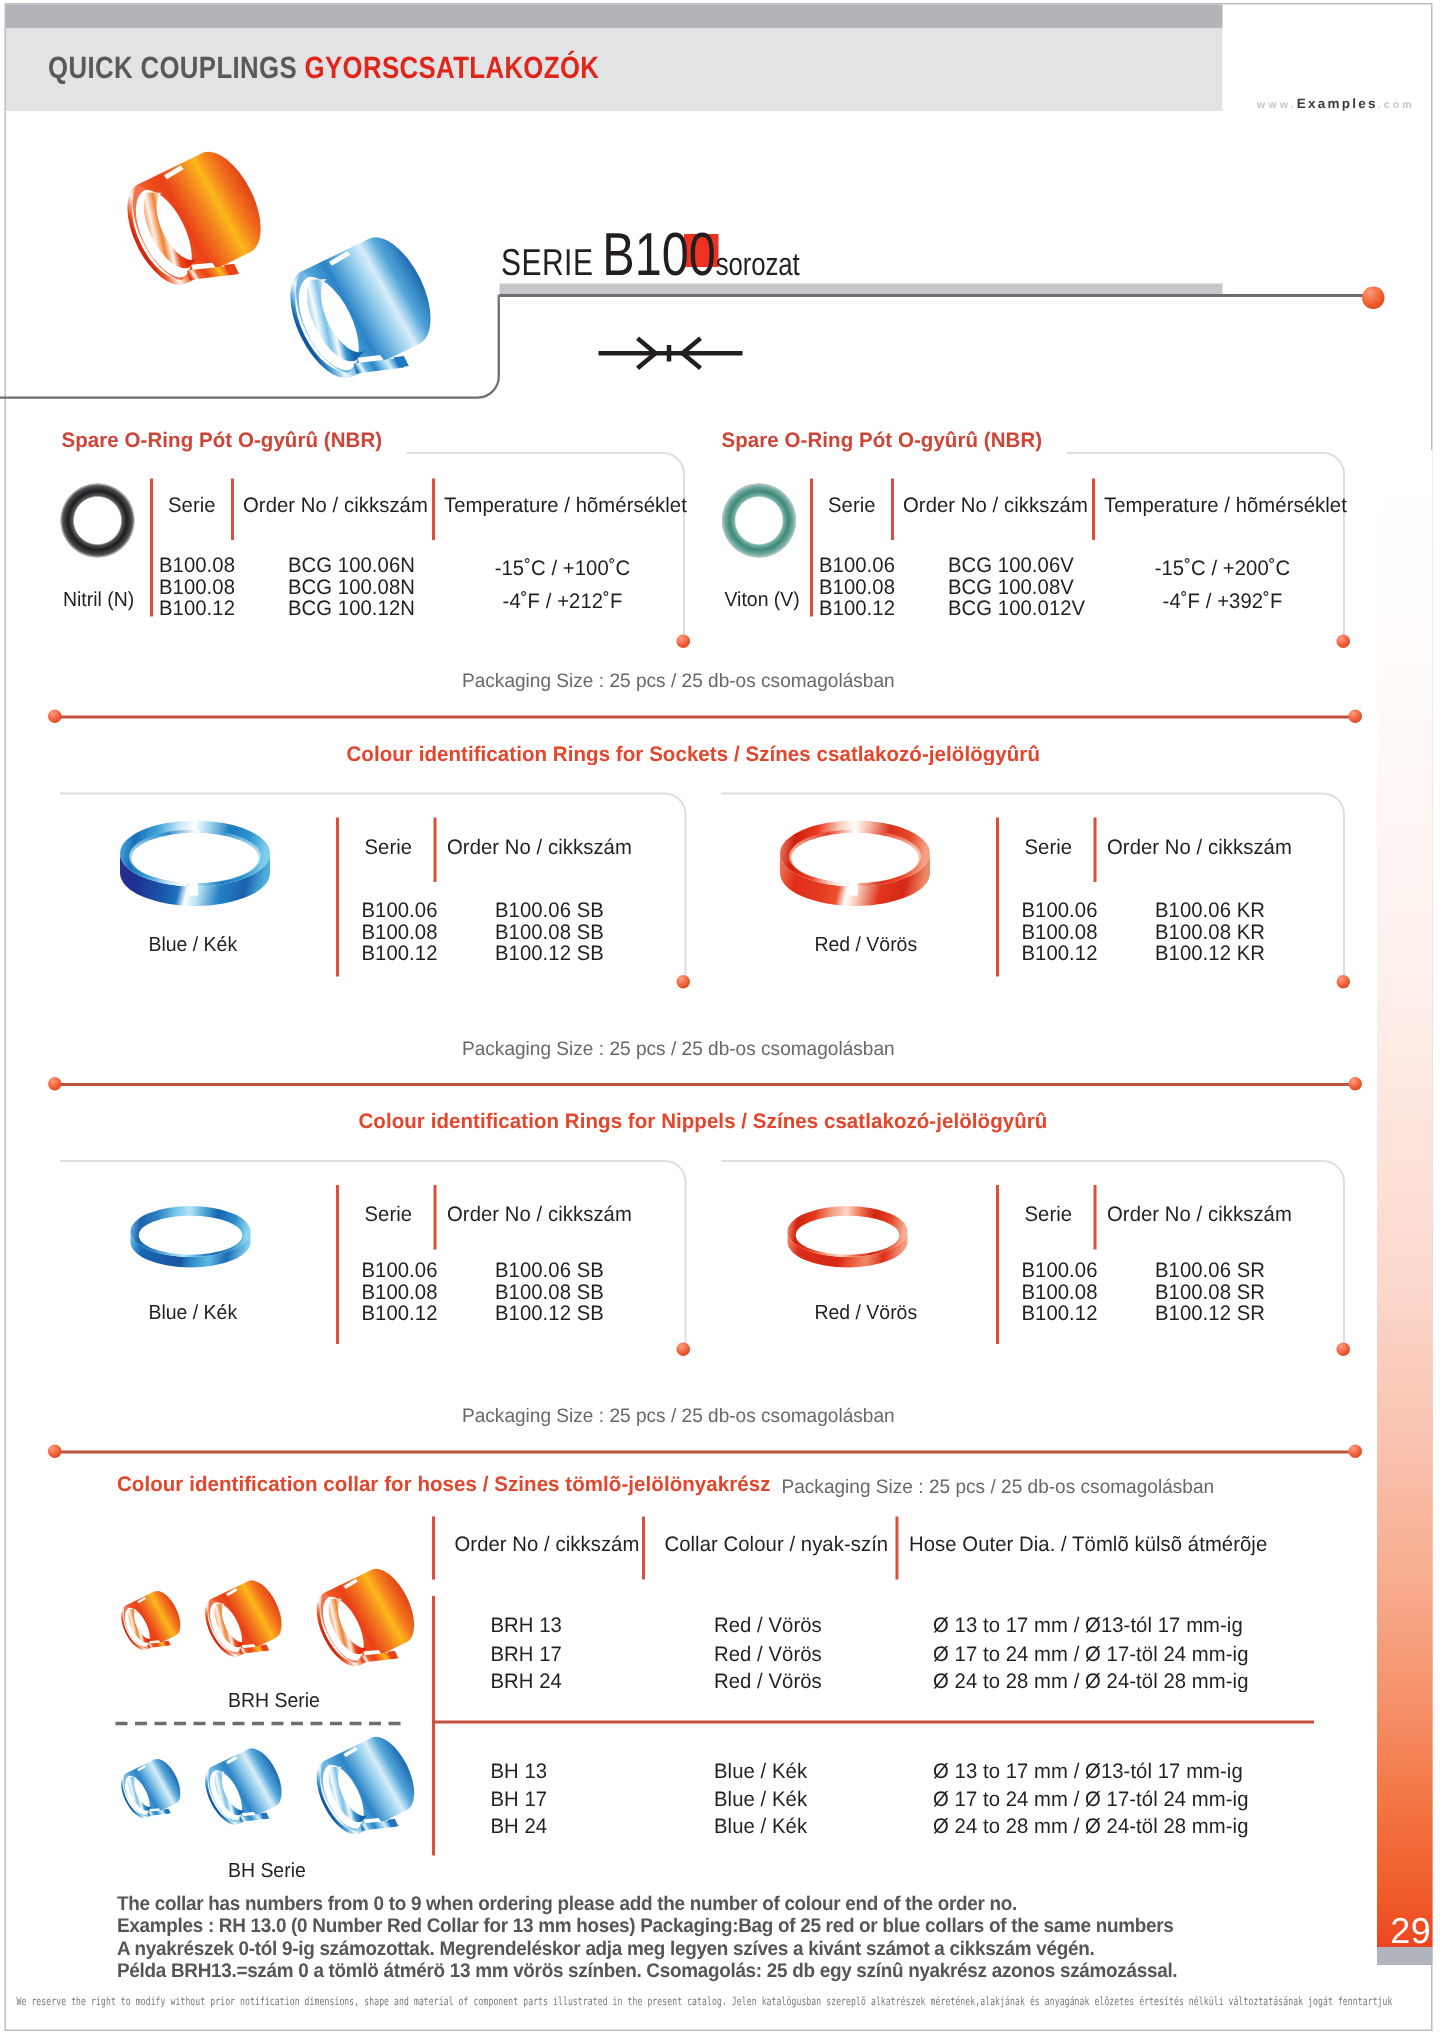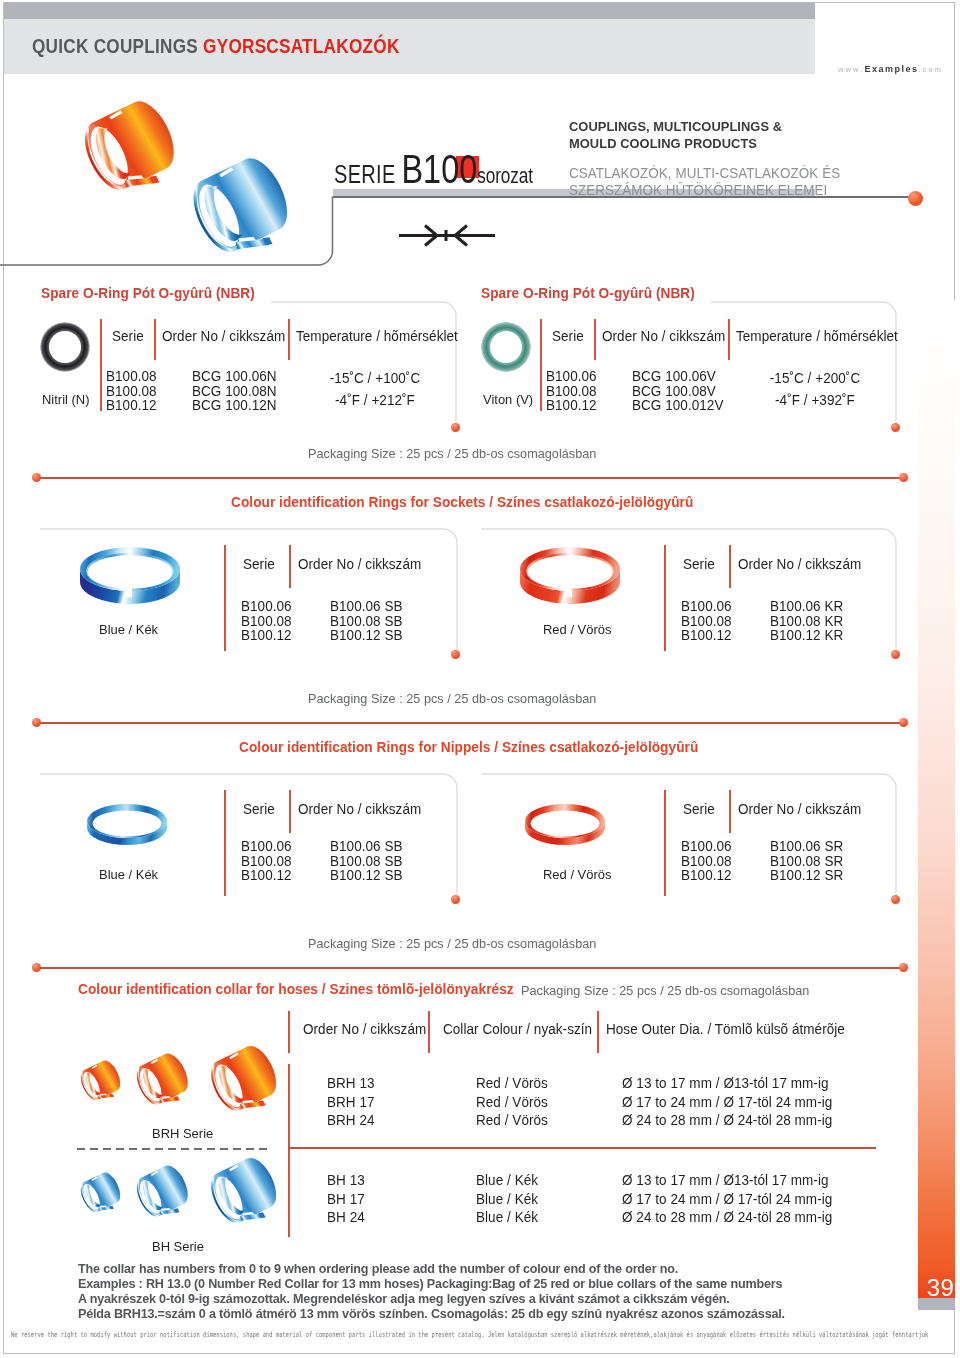--- a/index.html
+++ b/index.html
@@ -183,35 +183,25 @@
 
   <svg style="position:absolute;left:398px;top:222px;width:98px;height:28px" viewBox="0 0 98 28">
     <g stroke="#231f20" stroke-width="3.0" fill="none" stroke-linecap="butt">
       <path d="M 1 13.5 H 97"></path>
       <path d="M 27 3.5 L 39 13.5 L 27 23.5"></path>
       <path d="M 69 3.5 L 57 13.5 L 69 23.5"></path>
       <path d="M 48 8 V 19"></path>
     </g>
   </svg>
 
-  <div class="titles">
-    <div class="t-en">
-      <div>COUPLINGS, MULTICOUPLINGS &amp;</div>
-      <div>MOULD COOLING PRODUCTS</div>
-    </div>
-    <div class="t-hu">
-      <div>CSATLAKOZÓK, MULTI-CSATLAKOZÓK ÉS</div>
-      <div>SZERSZÁMOK HÛTÖKÖREINEK ELEMEI</div>
-    </div>
-  </div>
   <div class="hr-grey"></div>
   <div class="dot-orange"></div>
 
   <div class="ptab"></div>
-  <div class="ptab-num">39</div>
+  <div class="ptab-num">29</div>
   <div class="ptab-foot"></div>
 
   <div class="sec-head" style="left:41px;top:285px;">Spare O-Ring Pót O-gyûrû (NBR)</div>
   <div class="enddot" style="left:451px;top:423px;"></div>
 
   <svg style="position:absolute;left:39px;top:321px;width:52px;height:52px" viewBox="0 0 52 52">
     <defs>
         <radialGradient id="nitG" cx="0.5" cy="0.5" r="0.5">
       <stop offset="0.62" stop-color="#ffffff"></stop>
           <stop offset="0.66" stop-color="#5a5a5d"></stop>

